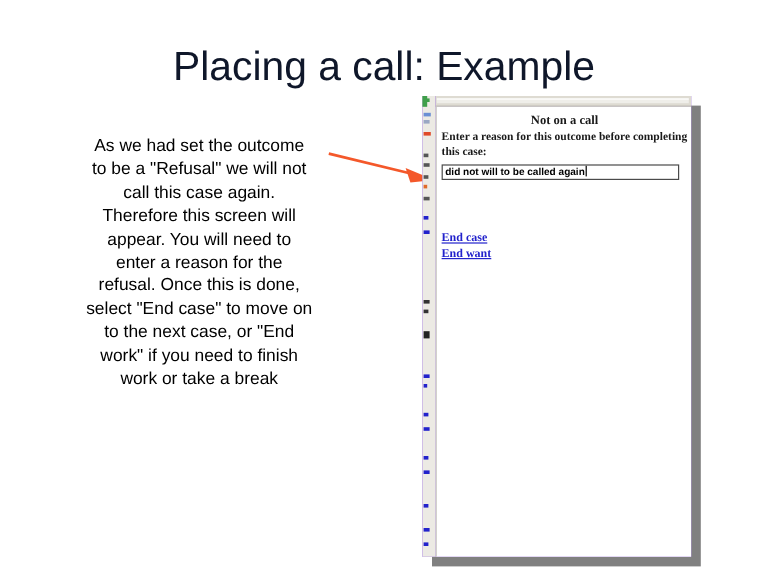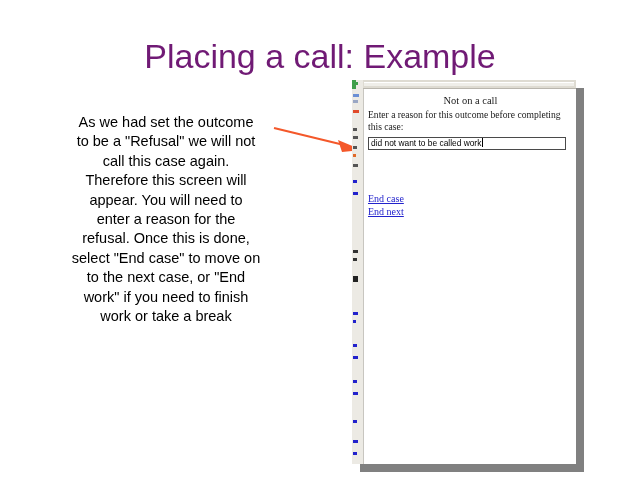--- a/index.html
+++ b/index.html
@@ -23,21 +23,21 @@
   
   #slide-title {
     position: absolute;
     left: 0;
     top: 36px;
     width: 640px;
     text-align: center;
     font-family: "Liberation Sans", sans-serif;
     font-size: 34px;
     font-weight: 400;
-    color: #701a75;
+    color: #0f172a;
     letter-spacing: 0px;
     line-height: 40px;
     white-space: nowrap;
   }
 
   
   #body-text {
     position: absolute;
     left: 71px;
     top: 113px;
@@ -61,20 +61,21 @@
 
   
   #screenshot-panel {
     position: absolute;
     left: 352px;
     top: 80px;
     width: 224px;
     height: 384px;
     background: #6d28d9;
     box-sizing: border-box;
+    font-weight: bold;
   }
   
   #panel-shadow {
     position: absolute;
     left: 360px;
     top: 88px;
     width: 224px;
     height: 384px;
     background: #808080;
   }
@@ -250,22 +251,22 @@
       <div id="panel-topbar-inner"></div>
     </div>
     <div id="panel-topbar-marker"></div>
 
     <div id="panel-content">
 
       <div id="panel-heading">Not on a call</div>
 
       <div id="panel-instruction">Enter a reason for this outcome before completing this case:</div>
 
-      <div id="reason-input"><span>did not want to be called work</span><span id="reason-input-caret"></span></div>
+      <div id="reason-input"><span>did not will to be called again</span><span id="reason-input-caret"></span></div>
 
       <a class="panel-link" id="link-end-case">End case</a>
 
-      <a class="panel-link" id="link-end-work">End next</a>
+      <a class="panel-link" id="link-end-work">End want</a>
 
     </div>
   </div>
 
 </div>
 
 </body></html>

